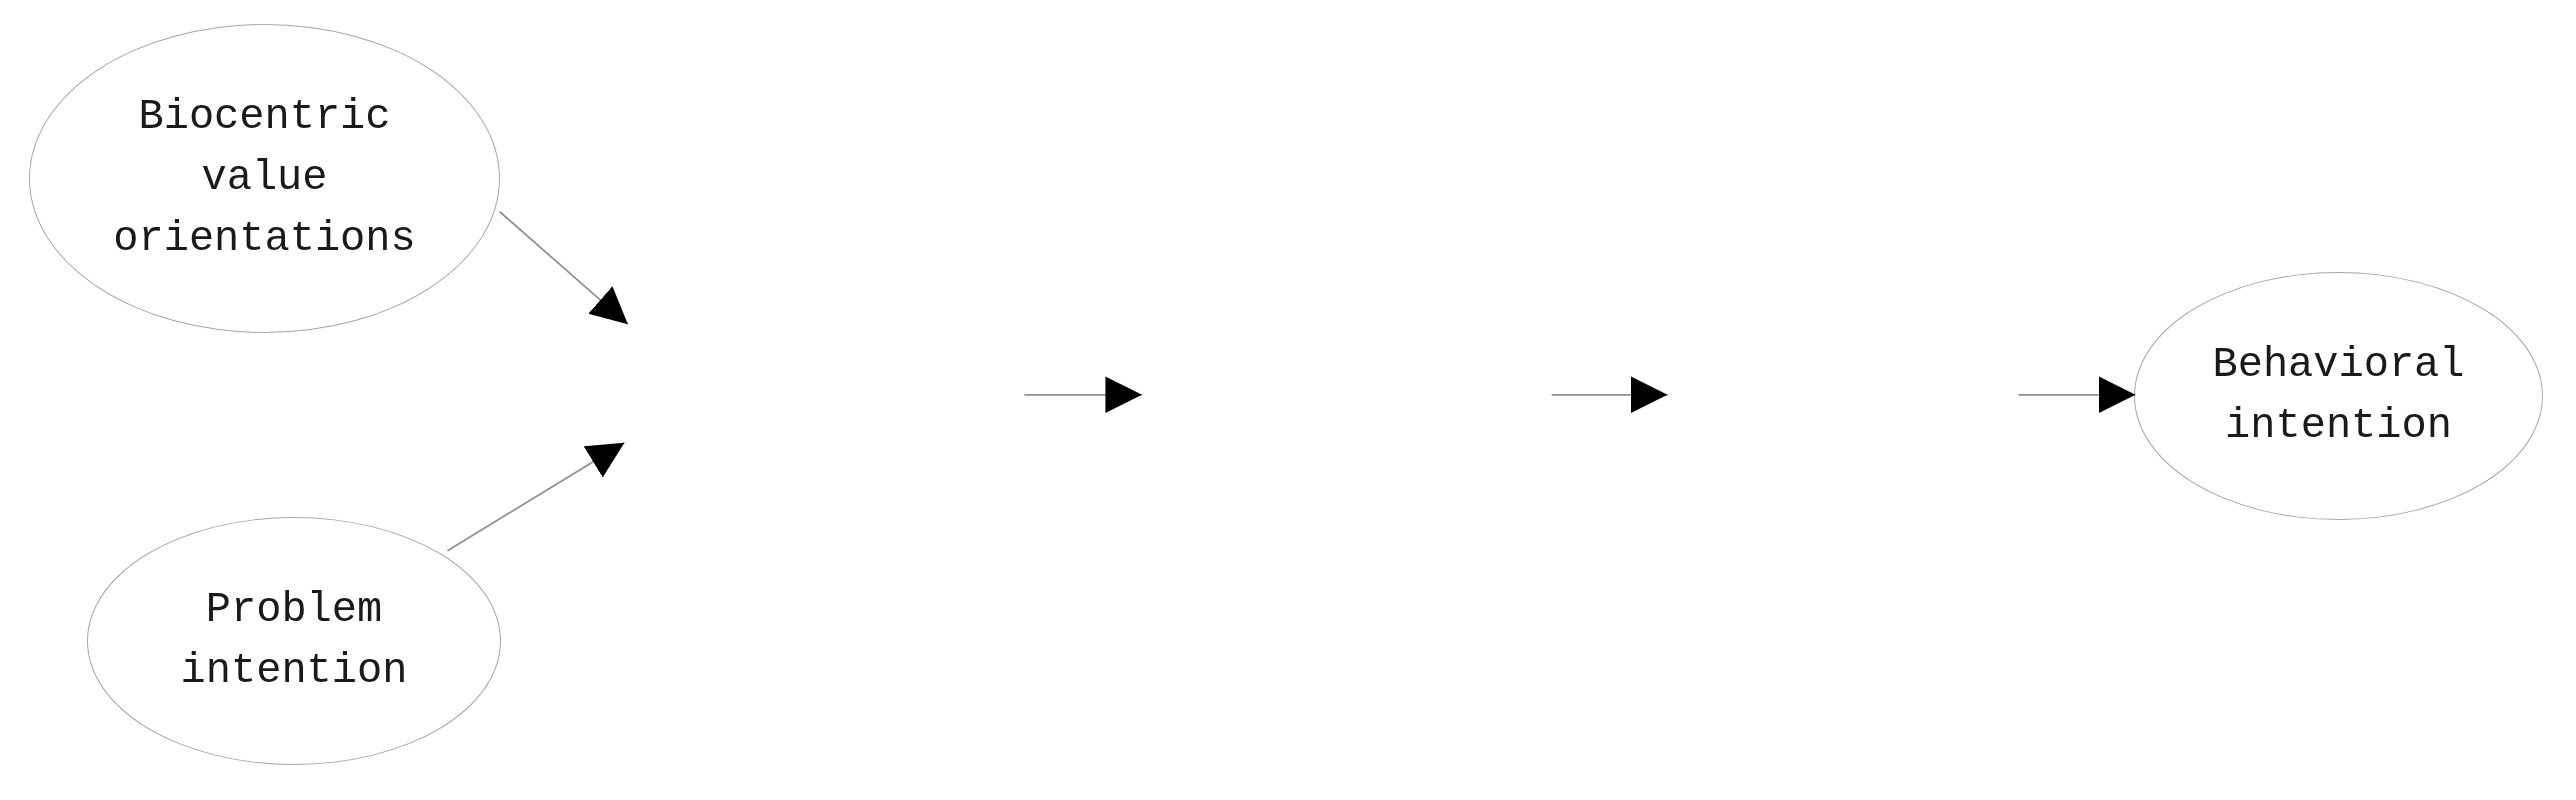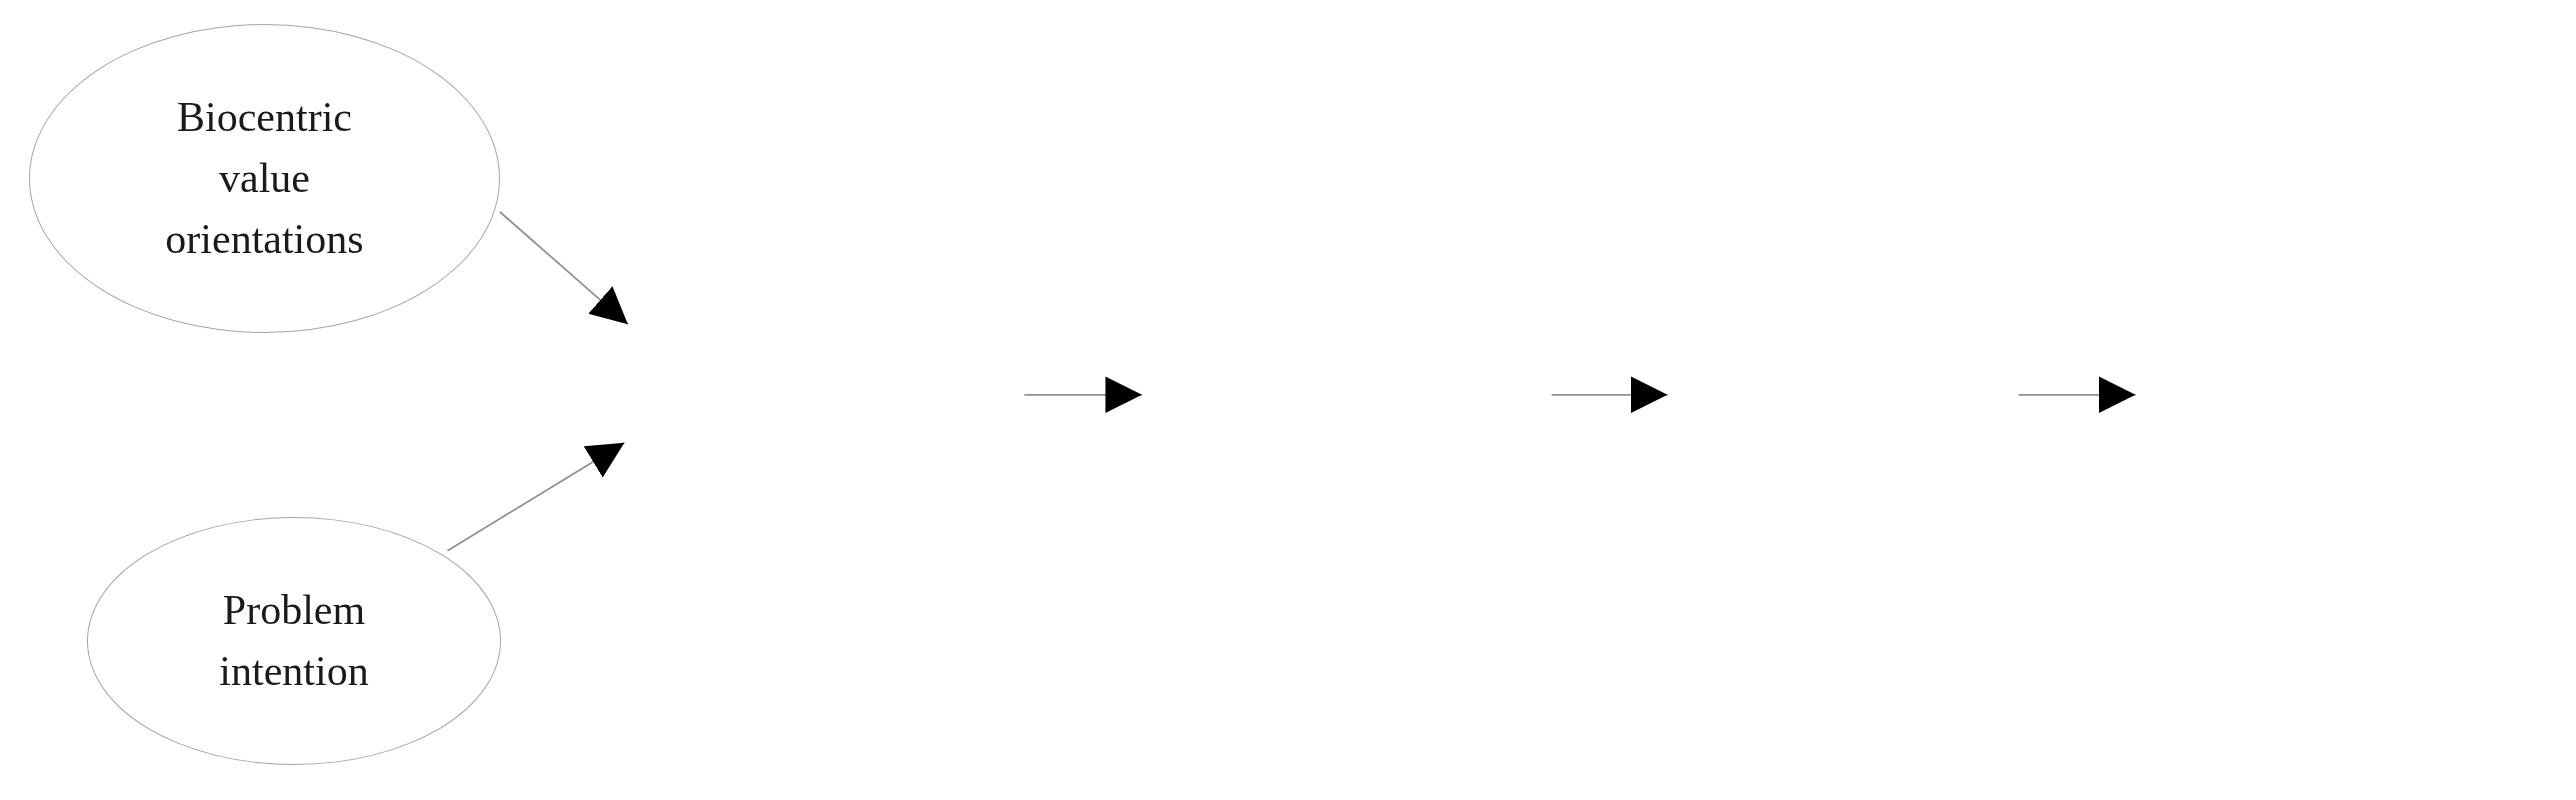--- a/index.html
+++ b/index.html
@@ -6,21 +6,21 @@
     margin: 0;
     padding: 0;
     background: #ffffff;
   }
   .canvas {
     position: relative;
     width: 2576px;
     height: 800px;
     background: #ffffff;
     overflow: hidden;
-    font-family: Liberation Serif, serif;
+    font-family: Liberation Mono, monospace;
   }
   .node {
     position: absolute;
     box-sizing: border-box;
     border: 1.7px solid #a6a6a6;
     border-radius: 50%;
     background: #ffffff;
     display: flex;
     align-items: center;
     justify-content: center;
@@ -59,20 +59,24 @@
   </div>
 
   <div class="node" style="left:87px; top:517px; width:414px; height:248px;">
     <span class="node-label">Problem
 intention</span>
   </div>
 
 
 
 
+  <div class="node" style="left:2134px; top:272px; width:409px; height:248px;">
+    <span class="node-label">Behavioral
+intention</span>
+  </div>
 
   <svg class="edges" viewBox="0 0 2955 918" xmlns="http://www.w3.org/2000/svg">
     <defs>
       <marker id="arrowhead" markerUnits="userSpaceOnUse" markerWidth="46" markerHeight="46" refX="42" refY="21" orient="auto">
         <path d="M0,0 L42,21 L0,42 Z" fill="#000000"></path>
       </marker>
     </defs>
 
     <line class="edge-line" x1="573" y1="243" x2="720" y2="372" marker-end="url(#arrowhead)"></line>
 

